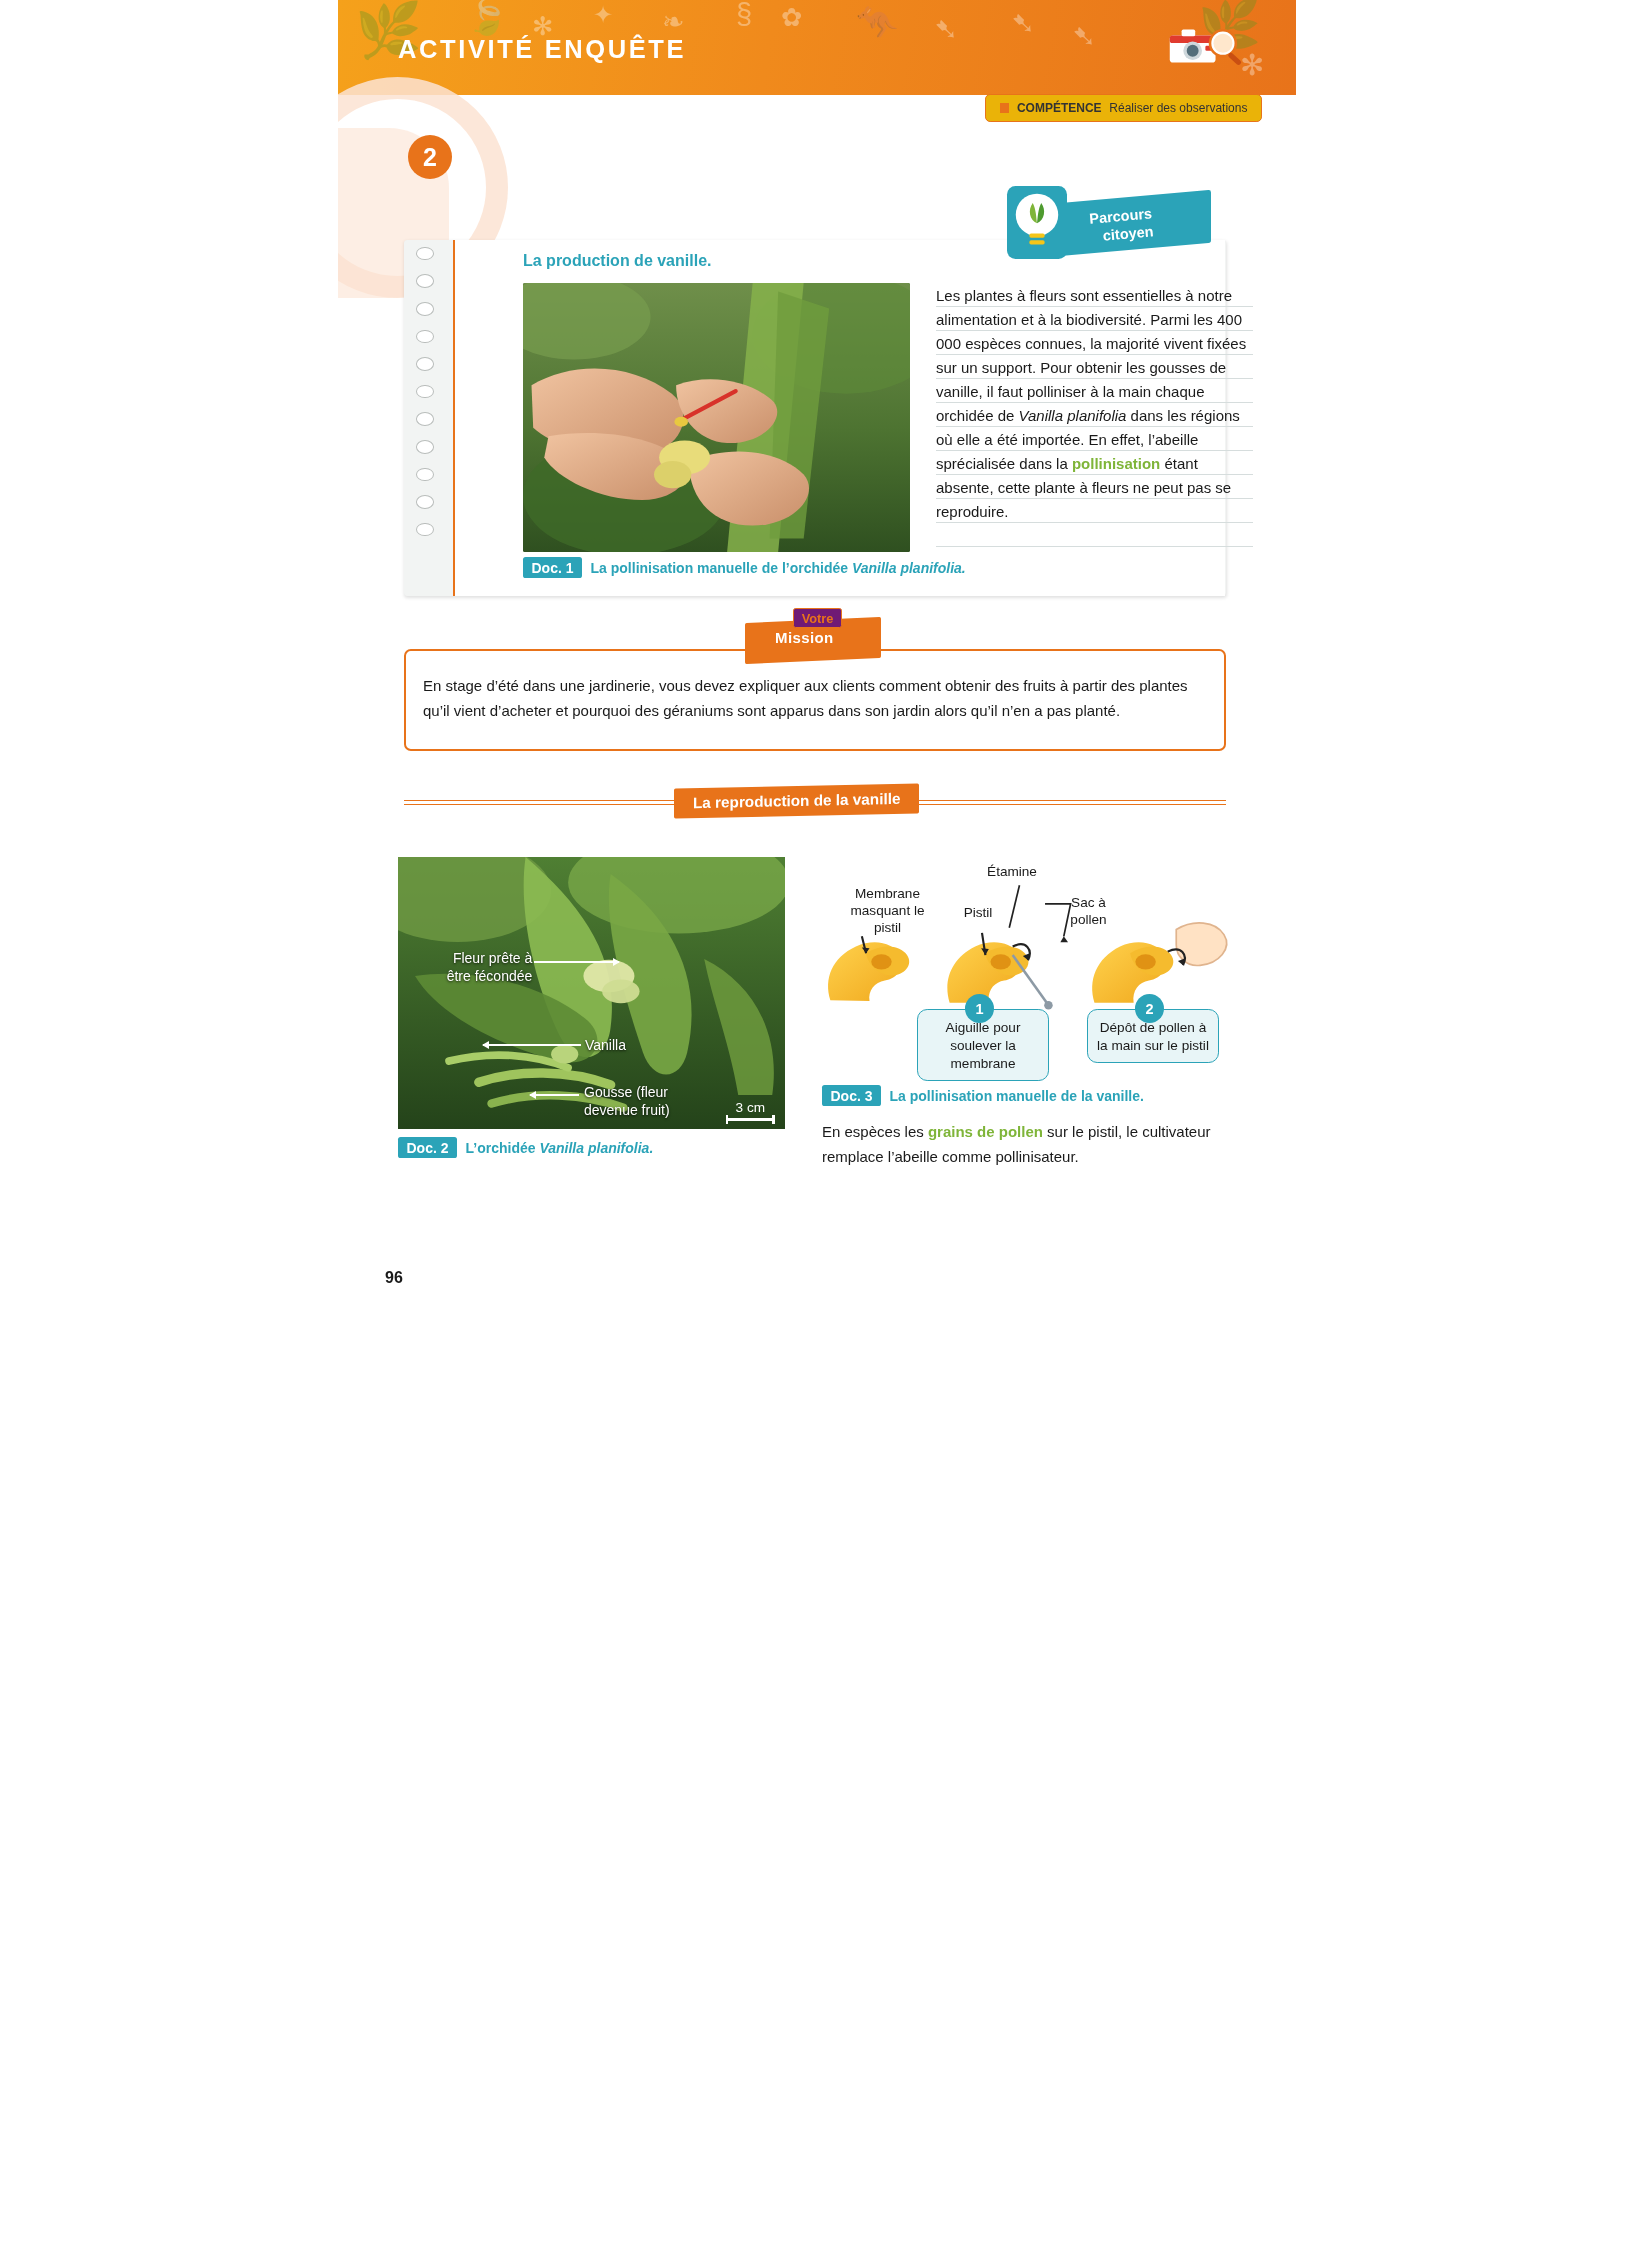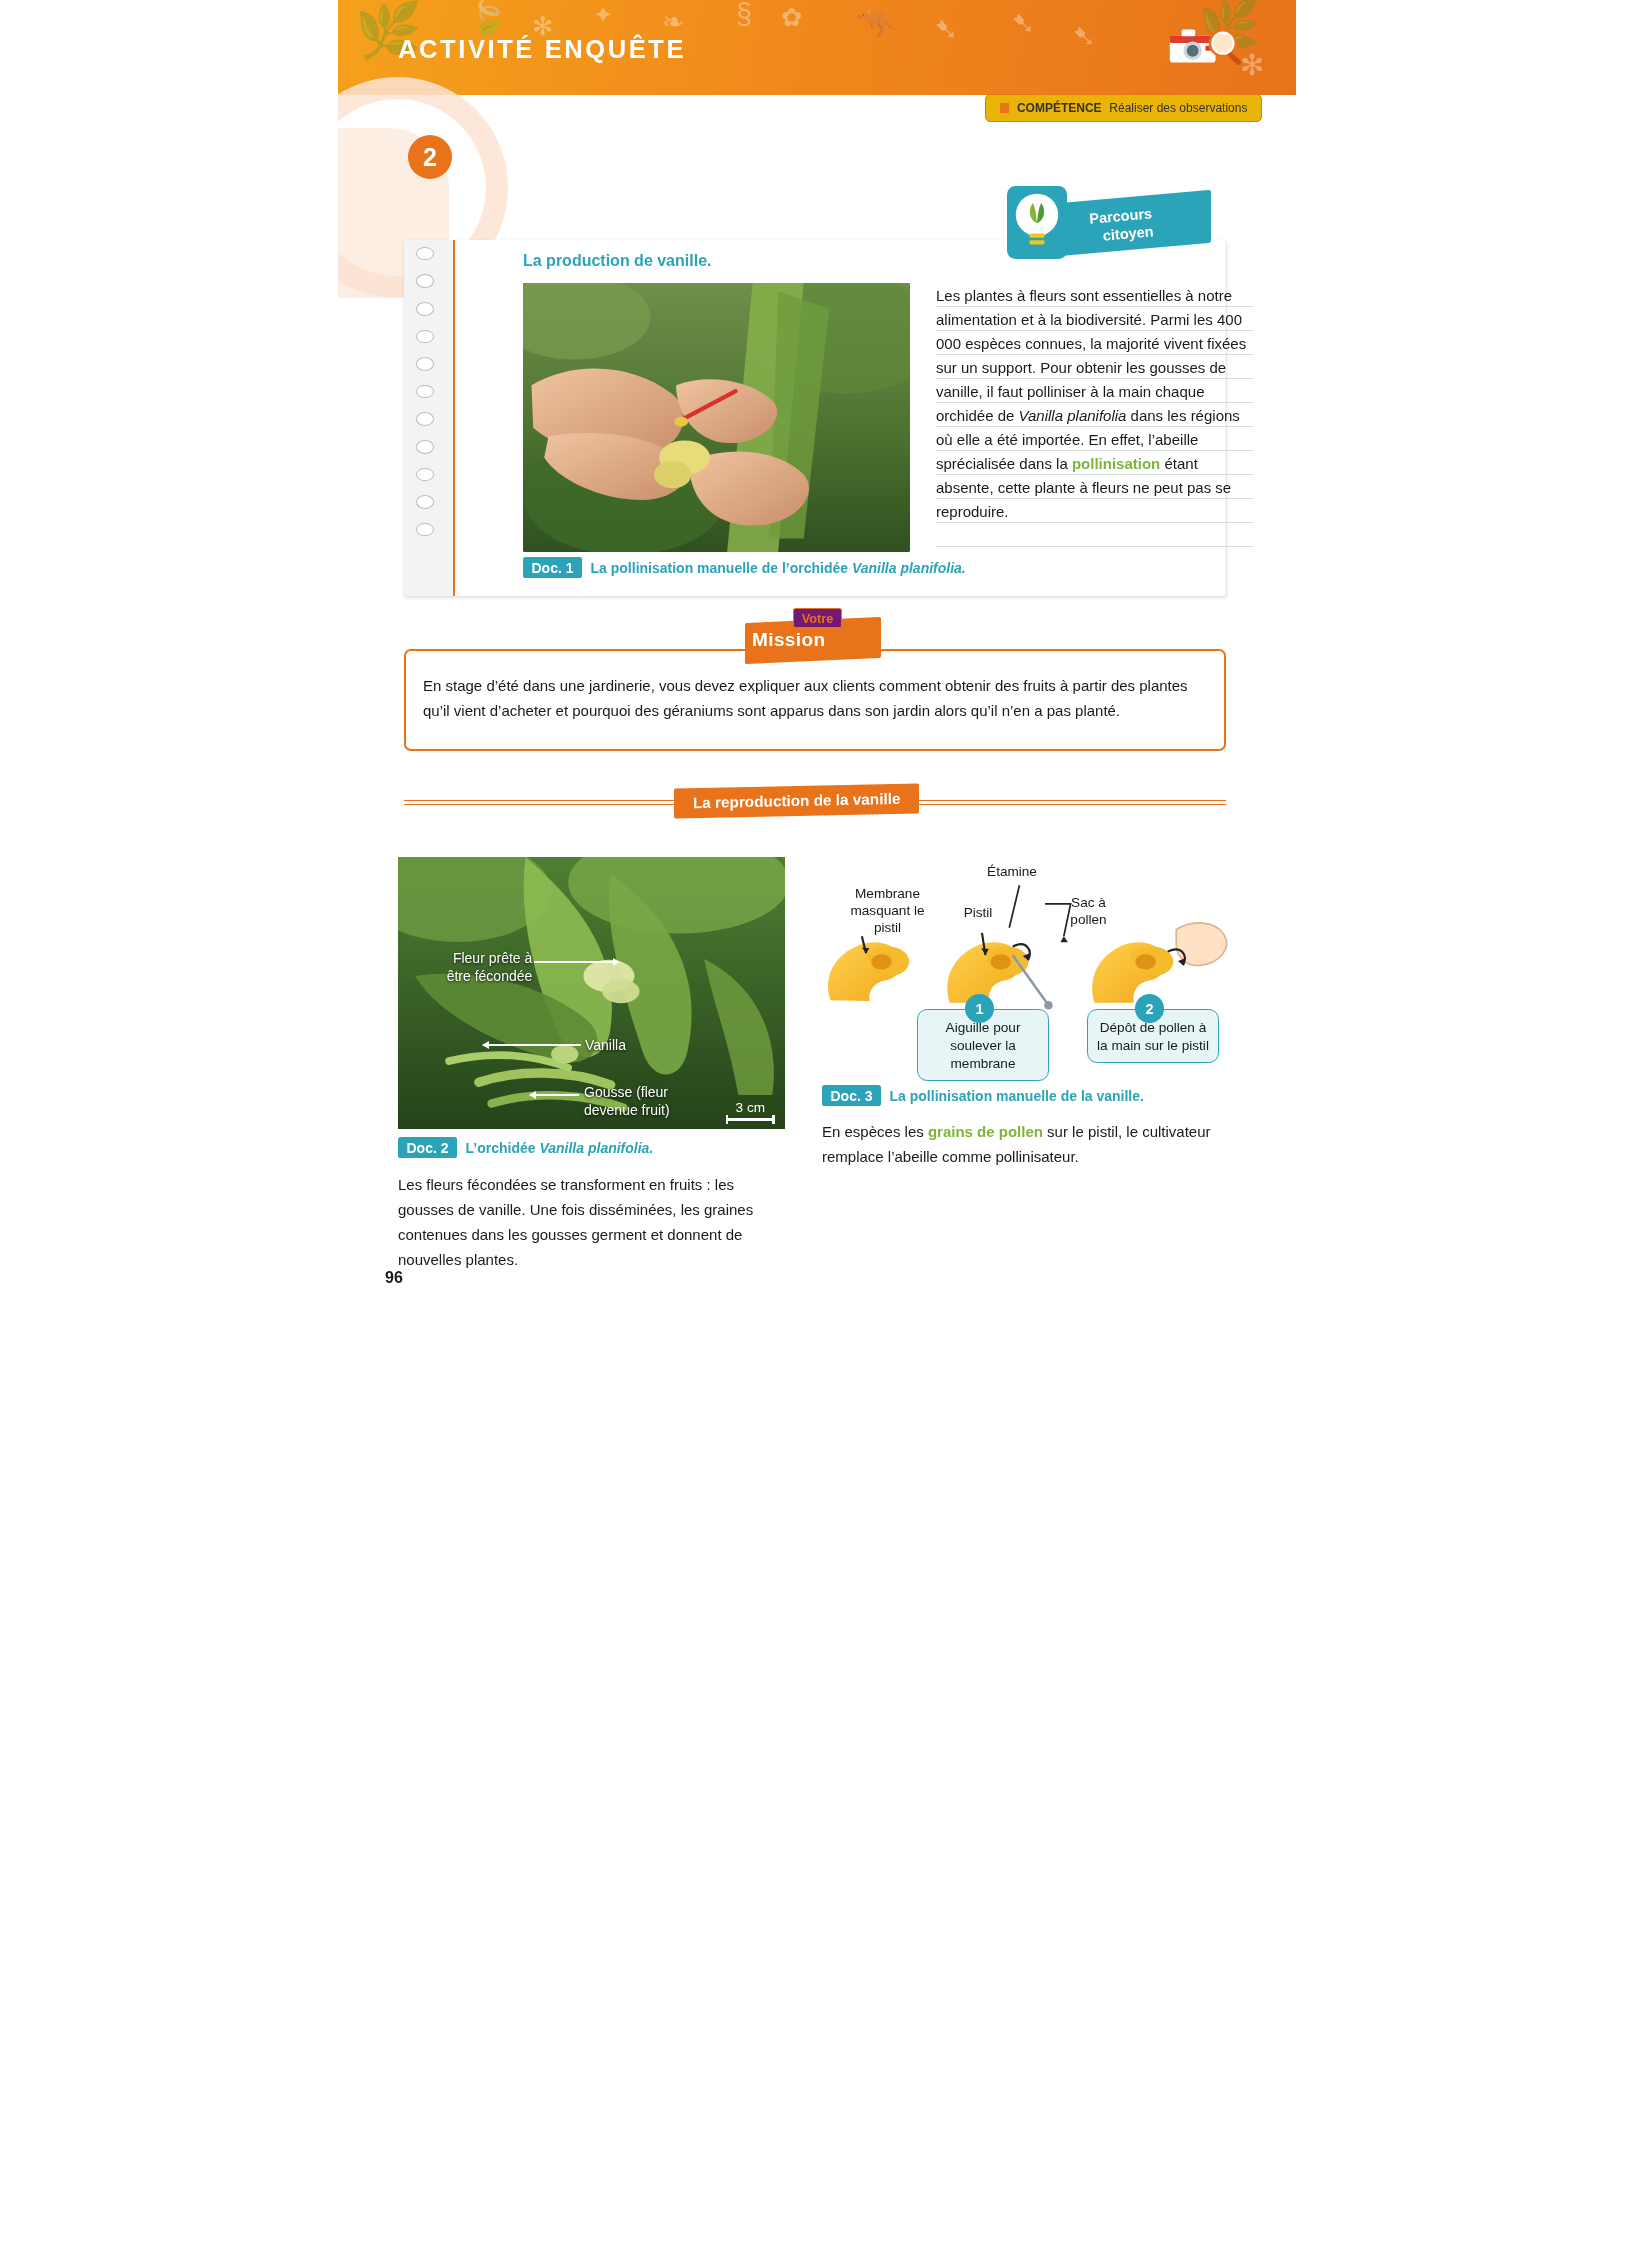--- a/index.html
+++ b/index.html
@@ -245,23 +245,23 @@
     color: #e8731a;
     font-weight: bold;
     font-size: 12.8px;
     padding: 1.7px 7.7px;
     border: 1.7px solid #e8731a;
     border-radius: 2.6px;
     z-index: 2;
   }
   .mission-word {
     position: absolute;
-    left: 7px; top: 8.5px;
-    color: #ffffff;
-    font-size: 19px;
+    left: 30px; top: 8.5px;
+    color: #ffffff;
+    font-size: 15px;
     font-weight: bold;
     letter-spacing: 0.4px;
     z-index: 2;
   }
   .mission-box {
     position: absolute;
     left: 66px; top: 649px;
     width: 822px; height: 102px;
     border: 2.1px solid #e8731a;
     border-radius: 6.8px;
@@ -604,21 +604,20 @@
       <span>3 cm</span>
       <div class="bar"></div>
     </div>
   </div>
 
   <div class="doc2-caption">
     <span class="doc-tag">Doc. 2</span>
     <span class="doc-cap"><span>L’orchidée </span><i>Vanilla planifolia.</i></span>
   </div>
 
-  <div class="left-para">Les fleurs fécondées se transforment en fruits : les gousses de vanille. Une fois disséminées, les graines contenues dans les gousses germent et donnent de nouvelles plantes.</div>
 
   <div class="diagram">
     <svg viewBox="0 0 500 265" width="426" height="226">
       <defs>
         <linearGradient id="fl" x1="0" y1="0" x2="1" y2="1">
           <stop offset="0%" stop-color="#ffd24d"></stop>
           <stop offset="100%" stop-color="#f0a81d"></stop>
         </linearGradient>
       </defs>
 

